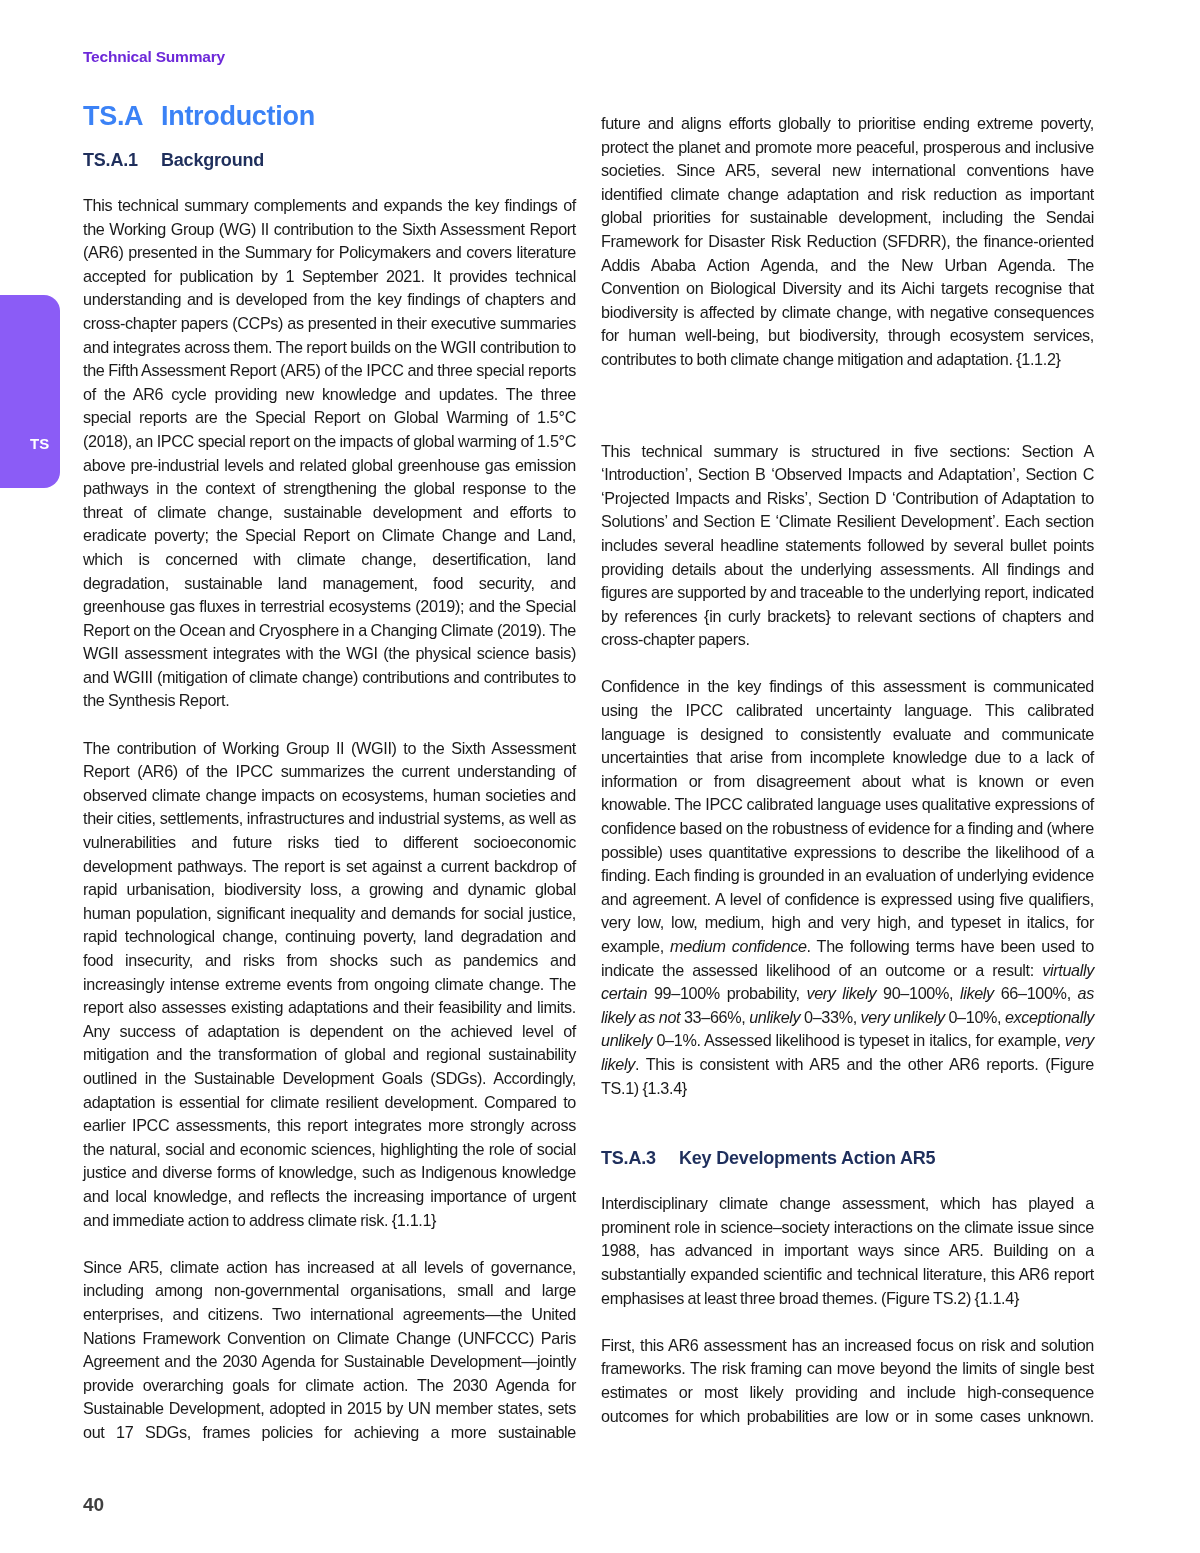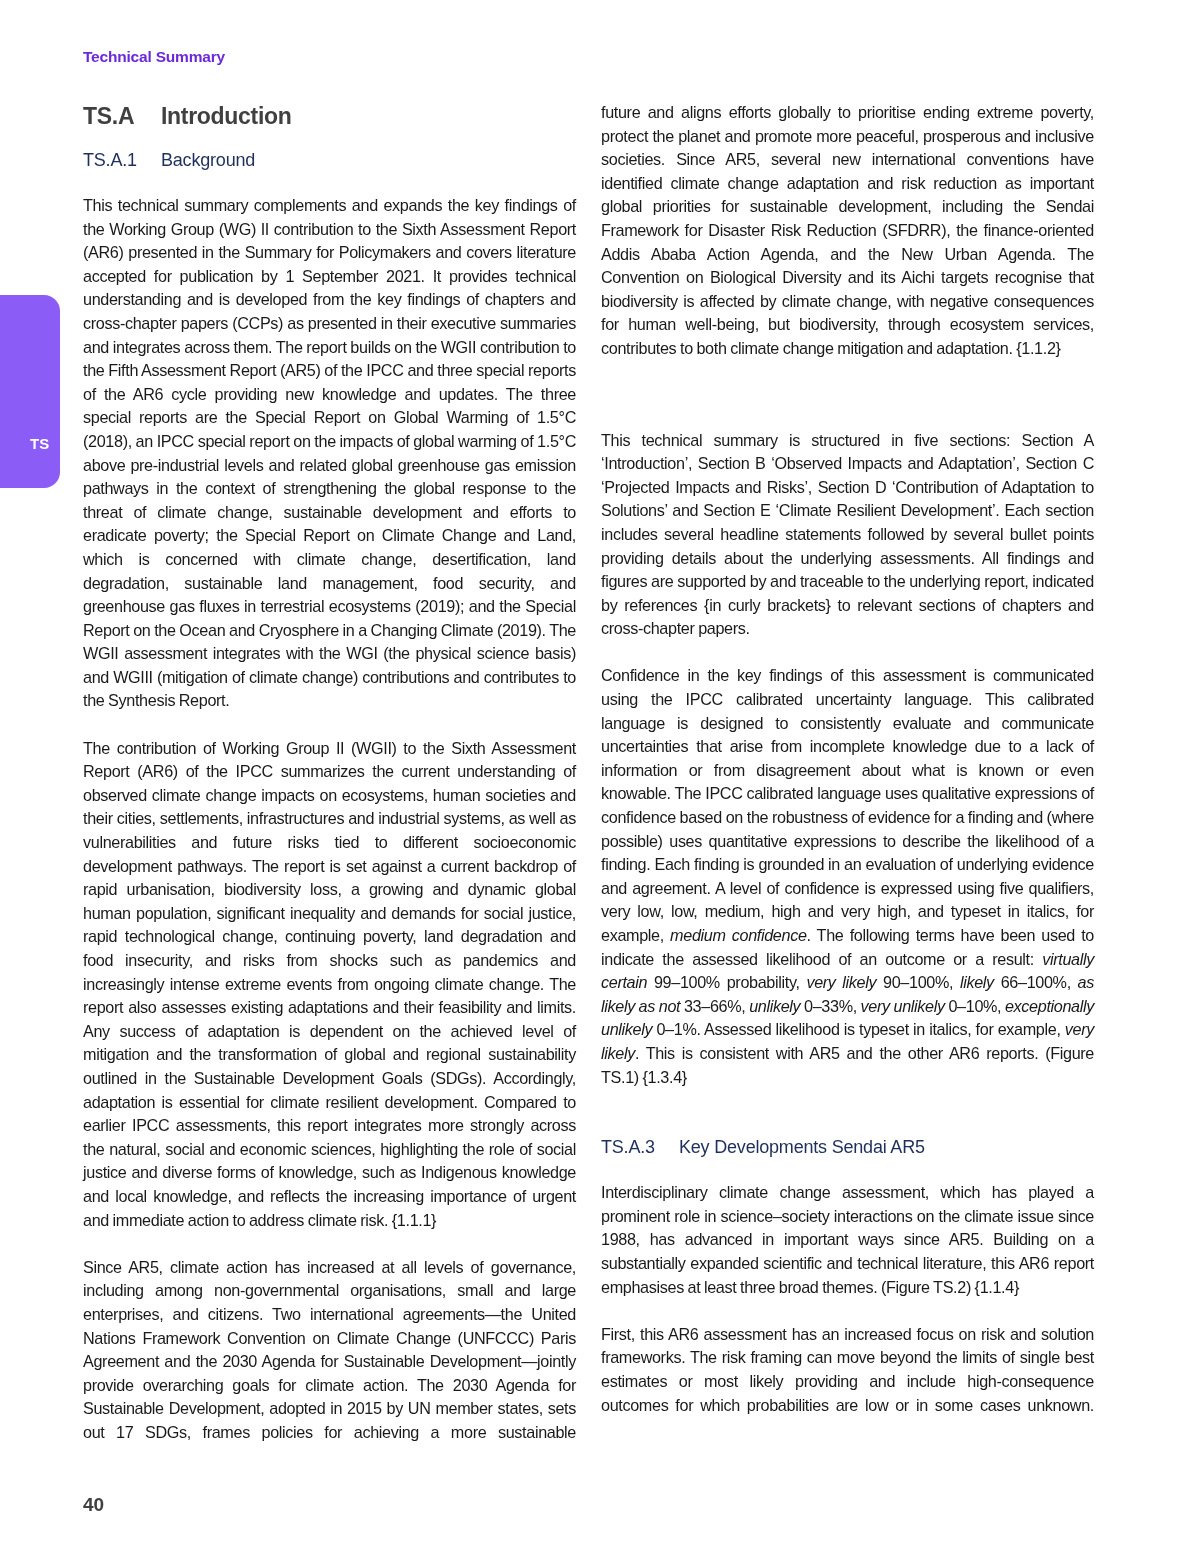--- a/index.html
+++ b/index.html
@@ -7,23 +7,23 @@
          font-family: "Liberation Sans", "DejaVu Sans", sans-serif; color: #1a1a1a; }
   .running-head { position: absolute; left: 83px; top: 48px; font-size: 15.5px; font-weight: bold;
                   color: #6d28d9; letter-spacing: -0.2px; }
   .side-tab { position: absolute; left: 0; top: 295px; width: 60px; height: 193px;
               background: #8b5cf6; border-radius: 0 16px 16px 0; }
   .side-tab span { position: absolute; left: 30px; top: 140px; color: #ffffff; font-weight: bold;
                    font-size: 15px; }
   .col { position: absolute; top: 100px; width: 493px; }
   .col-left { left: 83px; }
   .col-right { left: 601px; }
-  .h1 { font-size: 23px; font-weight: bold; color: #404040; margin: 0; height: 38px; line-height: 32px;
+  .h1 { font-size: 27px; font-weight: bold; color: #3b82f6; margin: 0; height: 38px; line-height: 32px;
         letter-spacing: -0.3px; }
-  .h2 { font-size: 18px; font-weight: normal; color: #1f2f5c; margin: 0; line-height: 24px;
+  .h2 { font-size: 18px; font-weight: bold; color: #1f2f5c; margin: 0; line-height: 24px;
         letter-spacing: -0.2px; }
   .num { display: inline-block; }
   .h1 .num { width: 78px; }
   .h2 .num { width: 78px; }
   p { margin: 0; font-size: 16.2px; line-height: 23.6px; text-align: justify; letter-spacing: -0.35px;
       word-spacing: -0.5px; }
   .gap-h { height: 22px; }
   .gap-p { height: 23.6px; }
   .gap-s { height: 46px; }
   em { font-style: italic; }
@@ -47,30 +47,30 @@
     <span class="num">TS.A.1</span><span>Background</span>
   </h2>
   <div class="gap-h"></div>
   <p>This technical summary complements and expands the key findings of the Working Group (WG) II contribution to the Sixth Assessment Report (AR6) presented in the Summary for Policymakers and covers literature accepted for publication by 1 September 2021. It provides technical understanding and is developed from the key findings of chapters and cross-chapter papers (CCPs) as presented in their executive summaries and integrates across them. The report builds on the WGII contribution to the Fifth Assessment Report (AR5) of the IPCC and three special reports of the AR6 cycle providing new knowledge and updates. The three special reports are the Special Report on Global Warming of 1.5°C (2018), an IPCC special report on the impacts of global warming of 1.5°C above pre-industrial levels and related global greenhouse gas emission pathways in the context of strengthening the global response to the threat of climate change, sustainable development and efforts to eradicate poverty; the Special Report on Climate Change and Land, which is concerned with climate change, desertification, land degradation, sustainable land management, food security, and greenhouse gas fluxes in terrestrial ecosystems (2019); and the Special Report on the Ocean and Cryosphere in a Changing Climate (2019). The WGII assessment integrates with the WGI (the physical science basis) and WGIII (mitigation of climate change) contributions and contributes to the Synthesis Report.</p>
   <div class="gap-p"></div>
   <p>The contribution of Working Group II (WGII) to the Sixth Assessment Report (AR6) of the IPCC summarizes the current understanding of observed climate change impacts on ecosystems, human societies and their cities, settlements, infrastructures and industrial systems, as well as vulnerabilities and future risks tied to different socioeconomic development pathways. The report is set against a current backdrop of rapid urbanisation, biodiversity loss, a growing and dynamic global human population, significant inequality and demands for social justice, rapid technological change, continuing poverty, land degradation and food insecurity, and risks from shocks such as pandemics and increasingly intense extreme events from ongoing climate change. The report also assesses existing adaptations and their feasibility and limits. Any success of adaptation is dependent on the achieved level of mitigation and the transformation of global and regional sustainability outlined in the Sustainable Development Goals (SDGs). Accordingly, adaptation is essential for climate resilient development. Compared to earlier IPCC assessments, this report integrates more strongly across the natural, social and economic sciences, highlighting the role of social justice and diverse forms of knowledge, such as Indigenous knowledge and local knowledge, and reflects the increasing importance of urgent and immediate action to address climate risk. {1.1.1}</p>
   <div class="gap-p"></div>
   <p style="text-align-last: justify;">Since AR5, climate action has increased at all levels of governance, including among non-governmental organisations, small and large enterprises, and citizens. Two international agreements—the United Nations Framework Convention on Climate Change (UNFCCC) Paris Agreement and the 2030 Agenda for Sustainable Development—jointly provide overarching goals for climate action. The 2030 Agenda for Sustainable Development, adopted in 2015 by UN member states, sets out 17 SDGs, frames policies for achieving a more sustainable</p>
 </div>
 
-<div class="col col-right" style="top:101px;">
+<div class="col col-right" style="top:112px;">
   <p>future and aligns efforts globally to prioritise ending extreme poverty, protect the planet and promote more peaceful, prosperous and inclusive societies. Since AR5, several new international conventions have identified climate change adaptation and risk reduction as important global priorities for sustainable development, including the Sendai Framework for Disaster Risk Reduction (SFDRR), the finance-oriented Addis Ababa Action Agenda, and the New Urban Agenda. The Convention on Biological Diversity and its Aichi targets recognise that biodiversity is affected by climate change, with negative consequences for human well-being, but biodiversity, through ecosystem services, contributes to both climate change mitigation and adaptation. {1.1.2}</p>
   <div class="gap-s"></div>
   <div class="gap-h"></div>
   <p>This technical summary is structured in five sections: Section A ‘Introduction’, Section B ‘Observed Impacts and Adaptation’, Section C ‘Projected Impacts and Risks’, Section D ‘Contribution of Adaptation to Solutions’ and Section E ‘Climate Resilient Development’. Each section includes several headline statements followed by several bullet points providing details about the underlying assessments. All findings and figures are supported by and traceable to the underlying report, indicated by references {in curly brackets} to relevant sections of chapters and cross-chapter papers.</p>
   <div class="gap-p"></div>
   <p><span>Confidence in the key findings of this assessment is communicated using the IPCC calibrated uncertainty language. This calibrated language is designed to consistently evaluate and communicate uncertainties that arise from incomplete knowledge due to a lack of information or from disagreement about what is known or even knowable. The IPCC calibrated language uses qualitative expressions of confidence based on the robustness of evidence for a finding and (where possible) uses quantitative expressions to describe the likelihood of a finding. Each finding is grounded in an evaluation of underlying evidence and agreement. A level of confidence is expressed using five qualifiers, very low, low, medium, high and very high, and typeset in italics, for example, </span><em>medium confidence</em><span>. The following terms have been used to indicate the assessed likelihood of an outcome or a result: </span><em>virtually certain</em><span> 99–100% probability, </span><em>very likely</em><span> 90–100%, </span><em>likely</em><span> 66–100%, </span><em>as likely as not</em><span> 33–66%, </span><em>unlikely</em><span> 0–33%, </span><em>very unlikely</em><span> 0–10%, </span><em>exceptionally unlikely</em><span> 0–1%. Assessed likelihood is typeset in italics, for example, </span><em>very likely</em><span>. This is consistent with AR5 and the other AR6 reports. (Figure TS.1) {1.3.4}</span></p>
   <div class="gap-s"></div>
   <h2 class="h2">
-    <span class="num">TS.A.3</span><span>Key Developments Sendai AR5</span>
+    <span class="num">TS.A.3</span><span>Key Developments Action AR5</span>
   </h2>
   <div class="gap-h"></div>
   <p>Interdisciplinary climate change assessment, which has played a prominent role in science–society interactions on the climate issue since 1988, has advanced in important ways since AR5. Building on a substantially expanded scientific and technical literature, this AR6 report emphasises at least three broad themes. (Figure TS.2) {1.1.4}</p>
   <div class="gap-p"></div>
   <p style="text-align-last: justify;">First, this AR6 assessment has an increased focus on risk and solution frameworks. The risk framing can move beyond the limits of single best estimates or most likely providing and include high-consequence outcomes for which probabilities are low or in some cases unknown.</p>
 </div>
 
 <div class="page-num">40</div>
 
 </body></html>

